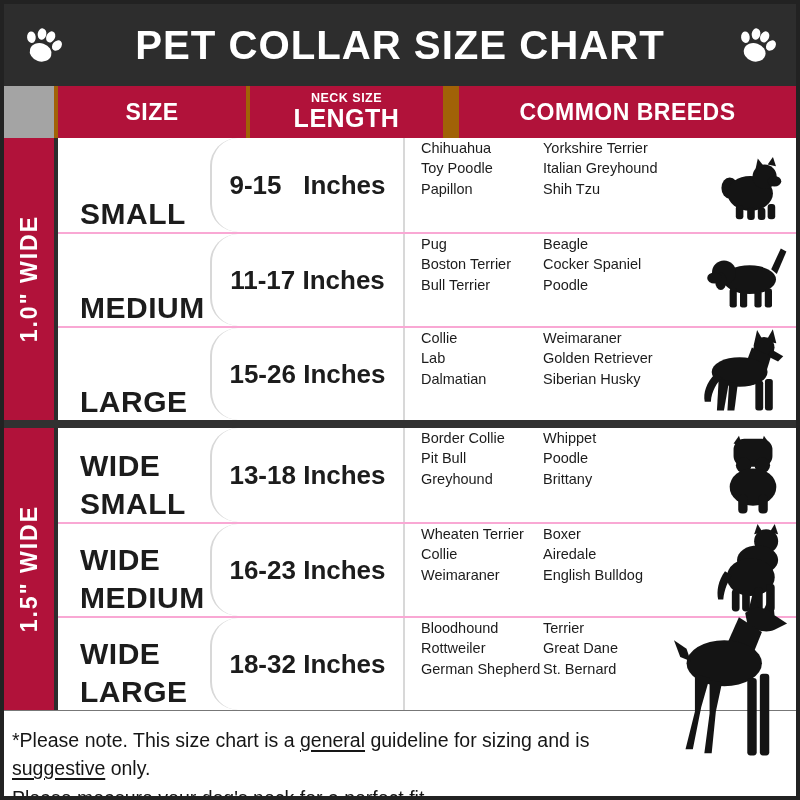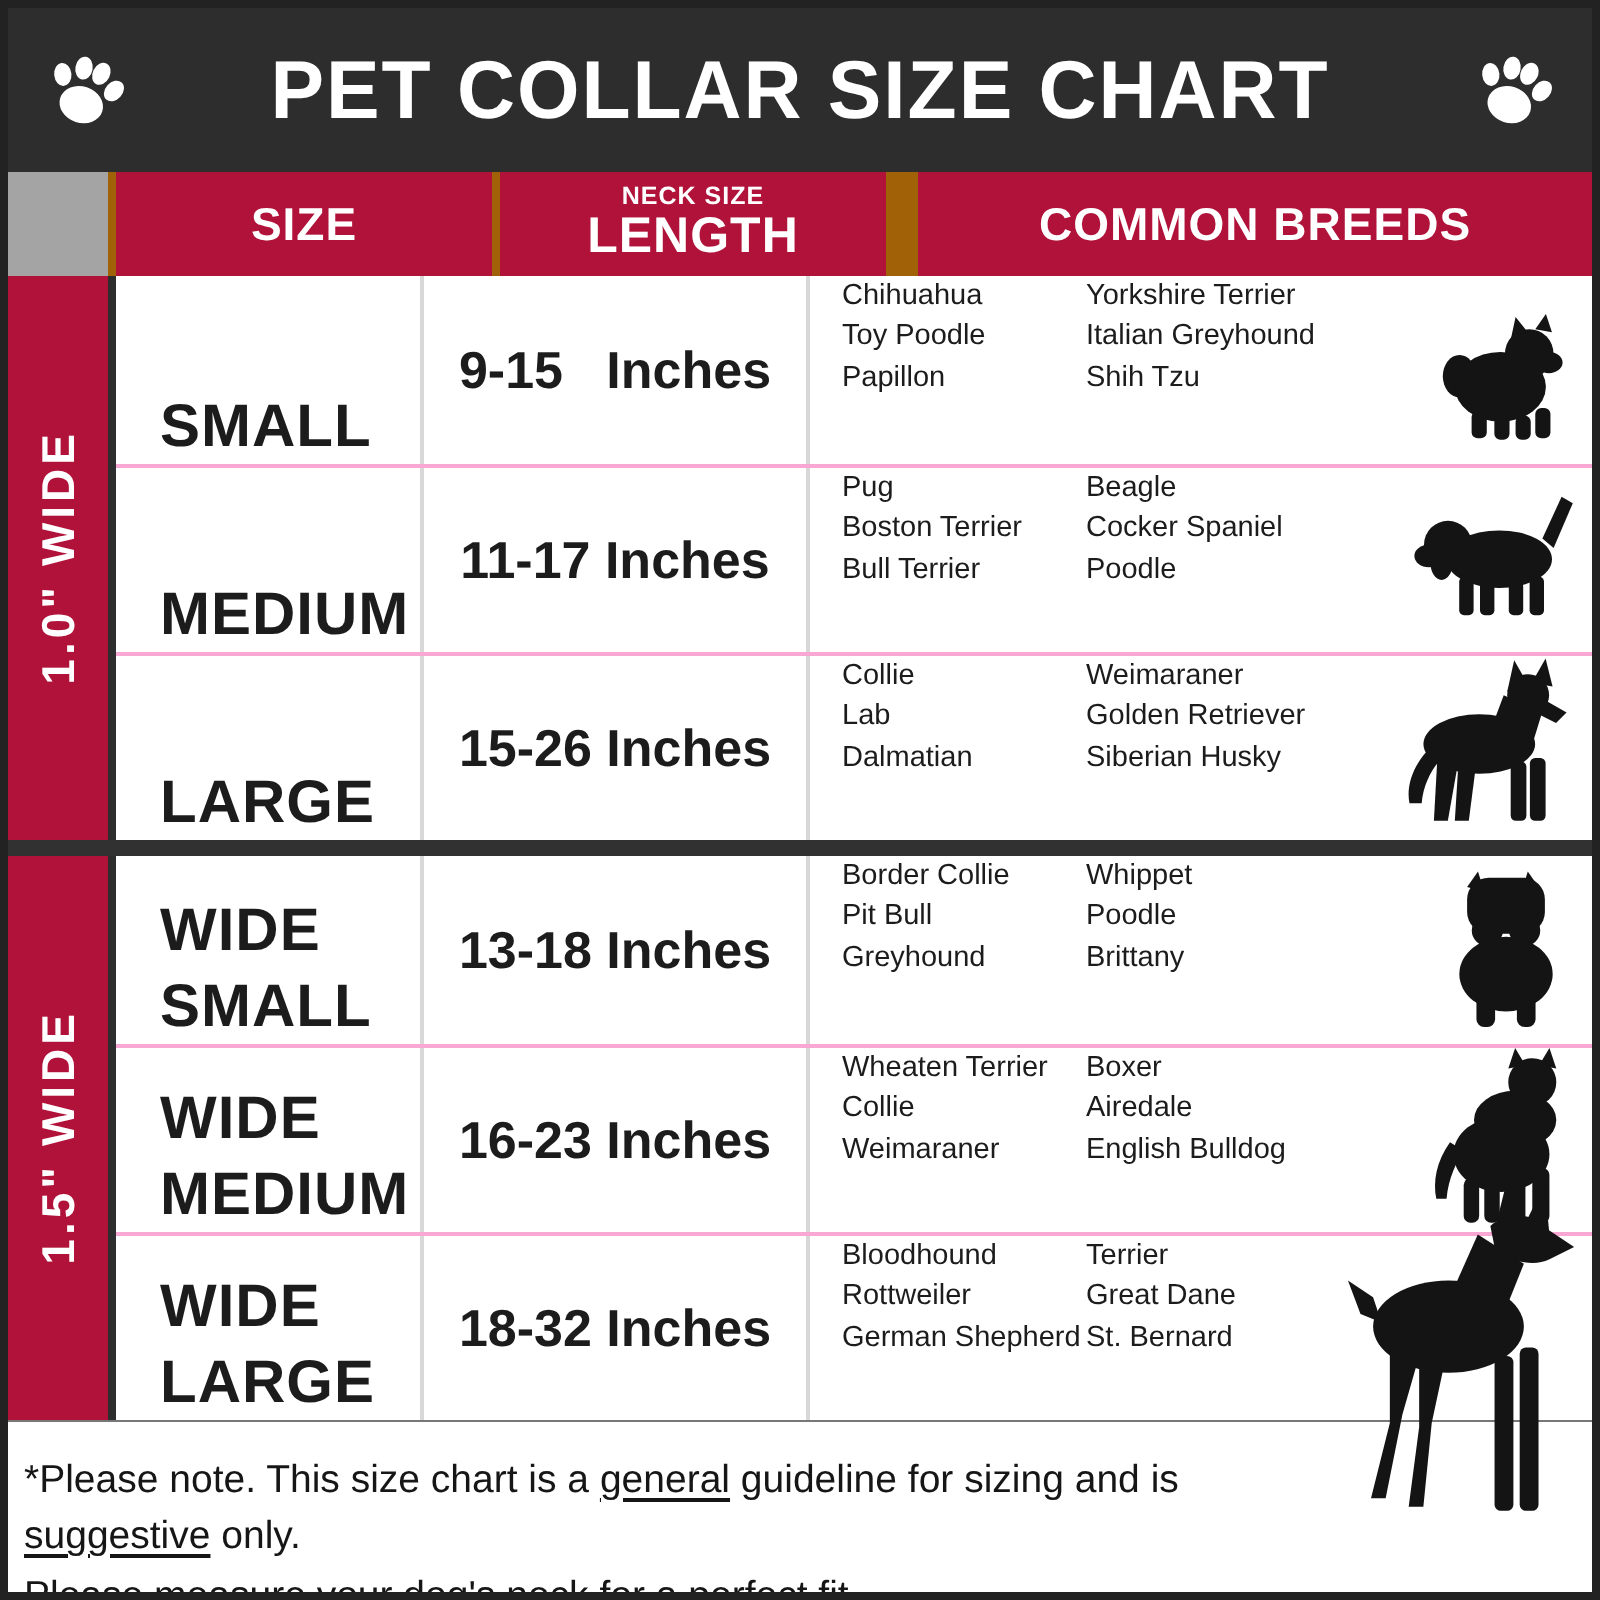--- a/index.html
+++ b/index.html
@@ -49,21 +49,21 @@
   }
   .row + .row{border-top:2px solid #f9a8d4;}
   .section-sep{height:8px;background:#313131;}
   
   .size-cell{
     width:152px;display:flex;flex-direction:column;justify-content:flex-end;
     padding-left:22px;font-size:30px;font-weight:700;letter-spacing:.5px;line-height:1.25;
   }
   .len-cell{
     width:193px;border-left:2px solid #d8d8d8;display:flex;align-items:center;
-    justify-content:center;font-size:26px;font-weight:600;white-space:pre;
+    justify-content:center;font-size:26px;font-weight:600;white-space:pre;border-radius:28px;
   }
   .breeds-cell{
     flex:1;border-left:2px solid #d8d8d8;display:flex;align-items:flex-start;
     padding-left:16px;font-size:14.5px;line-height:1.4;
   }
   .bcol1{width:122px;}
   .bcol2{width:150px;}
   .breed{white-space:nowrap;}
   .dog-box{position:absolute;right:4px;bottom:6px;line-height:0;}
   .dog-box svg{fill:#141414;}

